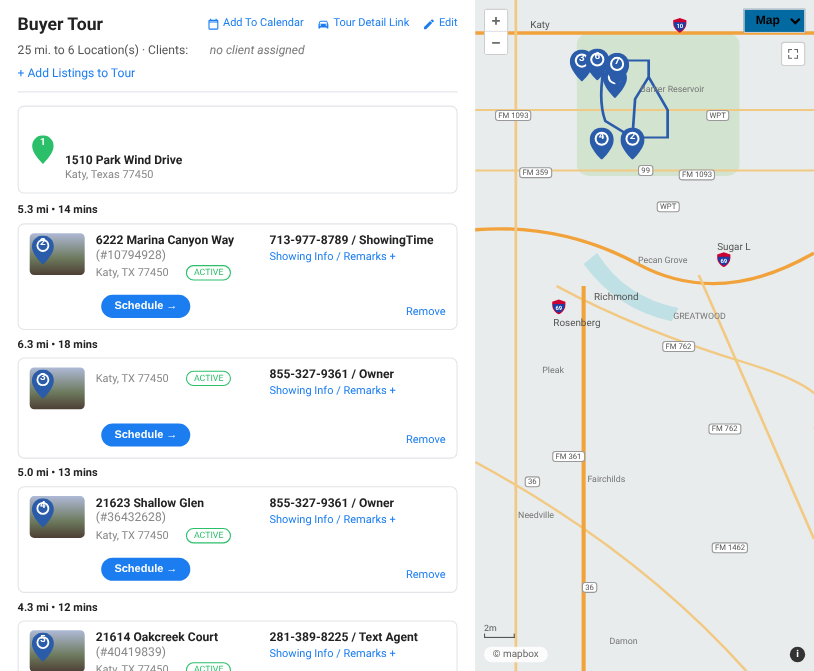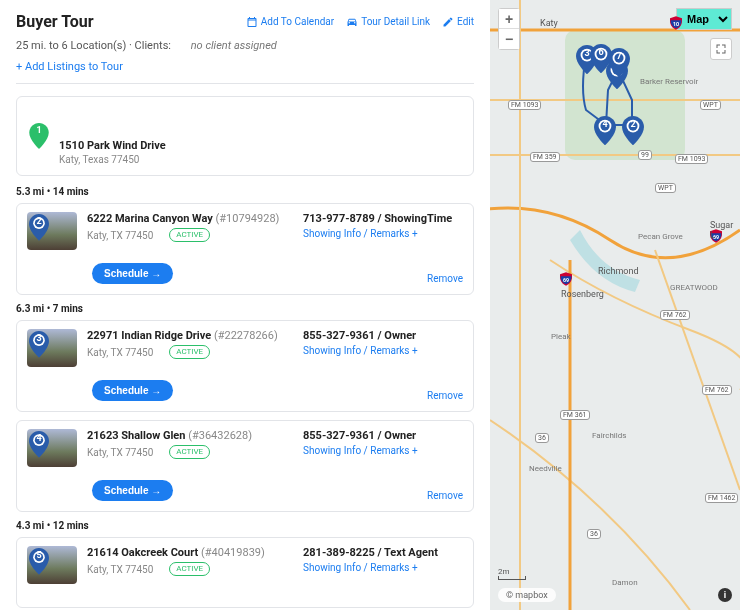--- a/index.html
+++ b/index.html
@@ -1,18 +1,18 @@
 <!DOCTYPE html>
 <html><head>
 <meta charset="utf-8">
 <style>
   * { box-sizing: border-box; margin: 0; padding: 0; }
   html, body { width: 740px; height: 610px; overflow: hidden; font-family: -apple-system, BlinkMacSystemFont, "Segoe UI", Roboto, Arial, sans-serif; font-size: 11px; color: #222; background: #fff; }
   .app { display: flex; width: 100%; height: 100%; }
-  .left { width: 490px; height: 100%; padding: 12px 16px; overflow: hidden; }
+  .left { width: 432px; height: 100%; padding: 12px 16px; overflow: hidden; }
   .right { flex: 1; height: 100%; position: relative; }
 
   .header-row { display: flex; justify-content: space-between; align-items: center; }
   .title { font-size: 16px; font-weight: 700; color: #222; }
   .actions { display: flex; gap: 12px; }
   .action { display: flex; align-items: center; gap: 3px; color: #1c7df0; font-size: 10px; cursor: pointer; }
   .action svg { width: 12px; height: 12px; fill: #1c7df0; }
 
   .subtitle { margin-top: 8px; font-size: 11px; color: #555; }
   .subtitle .italic { font-style: italic; color: #777; padding-left: 17px; }
@@ -51,21 +51,21 @@
   
   .map-canvas { position: relative; width: 100%; height: 100%; background: #e9ecec; }
   .road { stroke: #f2c983; stroke-width: 2; fill: none; }
   .road.big { stroke: #f1a23b; stroke-width: 3; }
   .water { fill: #bfe0e4; }
   .park { fill: #d2e4d0; }
   .map-right-ctrls { position: absolute; right: 8px; top: 8px; display: flex; gap: 6px; }
   .zoom { position: absolute; left: 8px; top: 8px; background: #fff; border: 1px solid #ccc; border-radius: 3px; width: 22px; }
   .zoom button { width: 100%; height: 20px; background: #fff; border: none; border-bottom: 1px solid #ddd; font-size: 14px; font-weight: 700; color: #666; display: flex; align-items: center; justify-content: center; cursor: pointer; }
   .zoom button:last-child { border-bottom: none; }
-  .map-select { background: #5eead4; border: 1px solid #ccc; padding: 3px 6px; font-size: 11px; font-weight: 700; cursor: pointer; }
+  .map-select { background: #0369a1; border: 1px solid #ccc; padding: 3px 6px; font-size: 11px; font-weight: 700; cursor: pointer; }
   .fullscreen-btn { position: absolute; right: 8px; top: 38px; width: 22px; height: 22px; background: #fff; border: 1px solid #ccc; border-radius: 3px; display: flex; align-items: center; justify-content: center; cursor: pointer; }
   .map-pin { position: absolute; width: 22px; height: 28px; }
   .map-pin .num { position: absolute; left: 0; top: 3px; width: 22px; text-align: center; font-size: 9px; font-weight: 700; color: #fff; }
   .map-label { position: absolute; font-size: 8px; color: #777; pointer-events: none; }
   .map-label.town { color: #555; font-size: 9px; }
   .shield { position: absolute; font-size: 7px; background: #fff; border: 1px solid #999; border-radius: 3px; padding: 0 2px; color: #555; pointer-events: none; }
   .ishield { position: absolute; }
   .route { stroke: #2a5caa; stroke-width: 2; fill: none; }
   .attribution { position: absolute; left: 8px; bottom: 8px; background: rgba(255,255,255,.85); border-radius: 10px; padding: 2px 8px; font-size: 9px; color: #666; }
   .scale { position: absolute; left: 8px; bottom: 30px; font-size: 8px; color: #555; }
@@ -141,47 +141,47 @@
             <div class="stop-right">
               <div class="phone">713-977-8789 / ShowingTime</div>
               <div class="links">Showing Info / Remarks +</div>
             </div>
           </div>
           <div class="stop-bottom">
             <button class="sched-btn">Schedule →</button>
             <span class="remove">Remove</span>
           </div>
         </div>
-        <div class="segment">6.3 mi • 7 mins</div>
+        <div class="segment">6.3 mi • 18 mins</div>
         <div class="stop-card">
           <div class="stop-top">
             <div class="thumb">
               <div class="pin"><svg viewBox="0 0 24 32">
                   <path fill="#2a5caa" d="M12 0C5.4 0 0 5.4 0 12c0 9 12 20 12 20s12-11 12-20C24 5.4 18.6 0 12 0z"></path>
                   <circle cx="12" cy="11" r="7" fill="#fff"></circle>
                   <circle cx="12" cy="11" r="5" fill="#2a5caa"></circle>
                 </svg><div class="pin-num">3</div></div>
             </div>
             <div class="stop-mid">
-              <div class="stop-title">22971 Indian Ridge Drive <span class="mls">(#22278266)</span></div>
               <div class="stop-sub">
                 <span>Katy, TX 77450</span>
                 <span class="badge">ACTIVE</span>
               </div>
             </div>
             <div class="stop-right">
               <div class="phone">855-327-9361 / Owner</div>
               <div class="links">Showing Info / Remarks +</div>
             </div>
           </div>
           <div class="stop-bottom">
             <button class="sched-btn">Schedule →</button>
             <span class="remove">Remove</span>
           </div>
         </div>
+        <div class="segment">5.0 mi • 13 mins</div>
         <div class="stop-card">
           <div class="stop-top">
             <div class="thumb">
               <div class="pin"><svg viewBox="0 0 24 32">
                   <path fill="#2a5caa" d="M12 0C5.4 0 0 5.4 0 12c0 9 12 20 12 20s12-11 12-20C24 5.4 18.6 0 12 0z"></path>
                   <circle cx="12" cy="11" r="7" fill="#fff"></circle>
                   <circle cx="12" cy="11" r="5" fill="#2a5caa"></circle>
                 </svg><div class="pin-num">4</div></div>
             </div>
             <div class="stop-mid">

